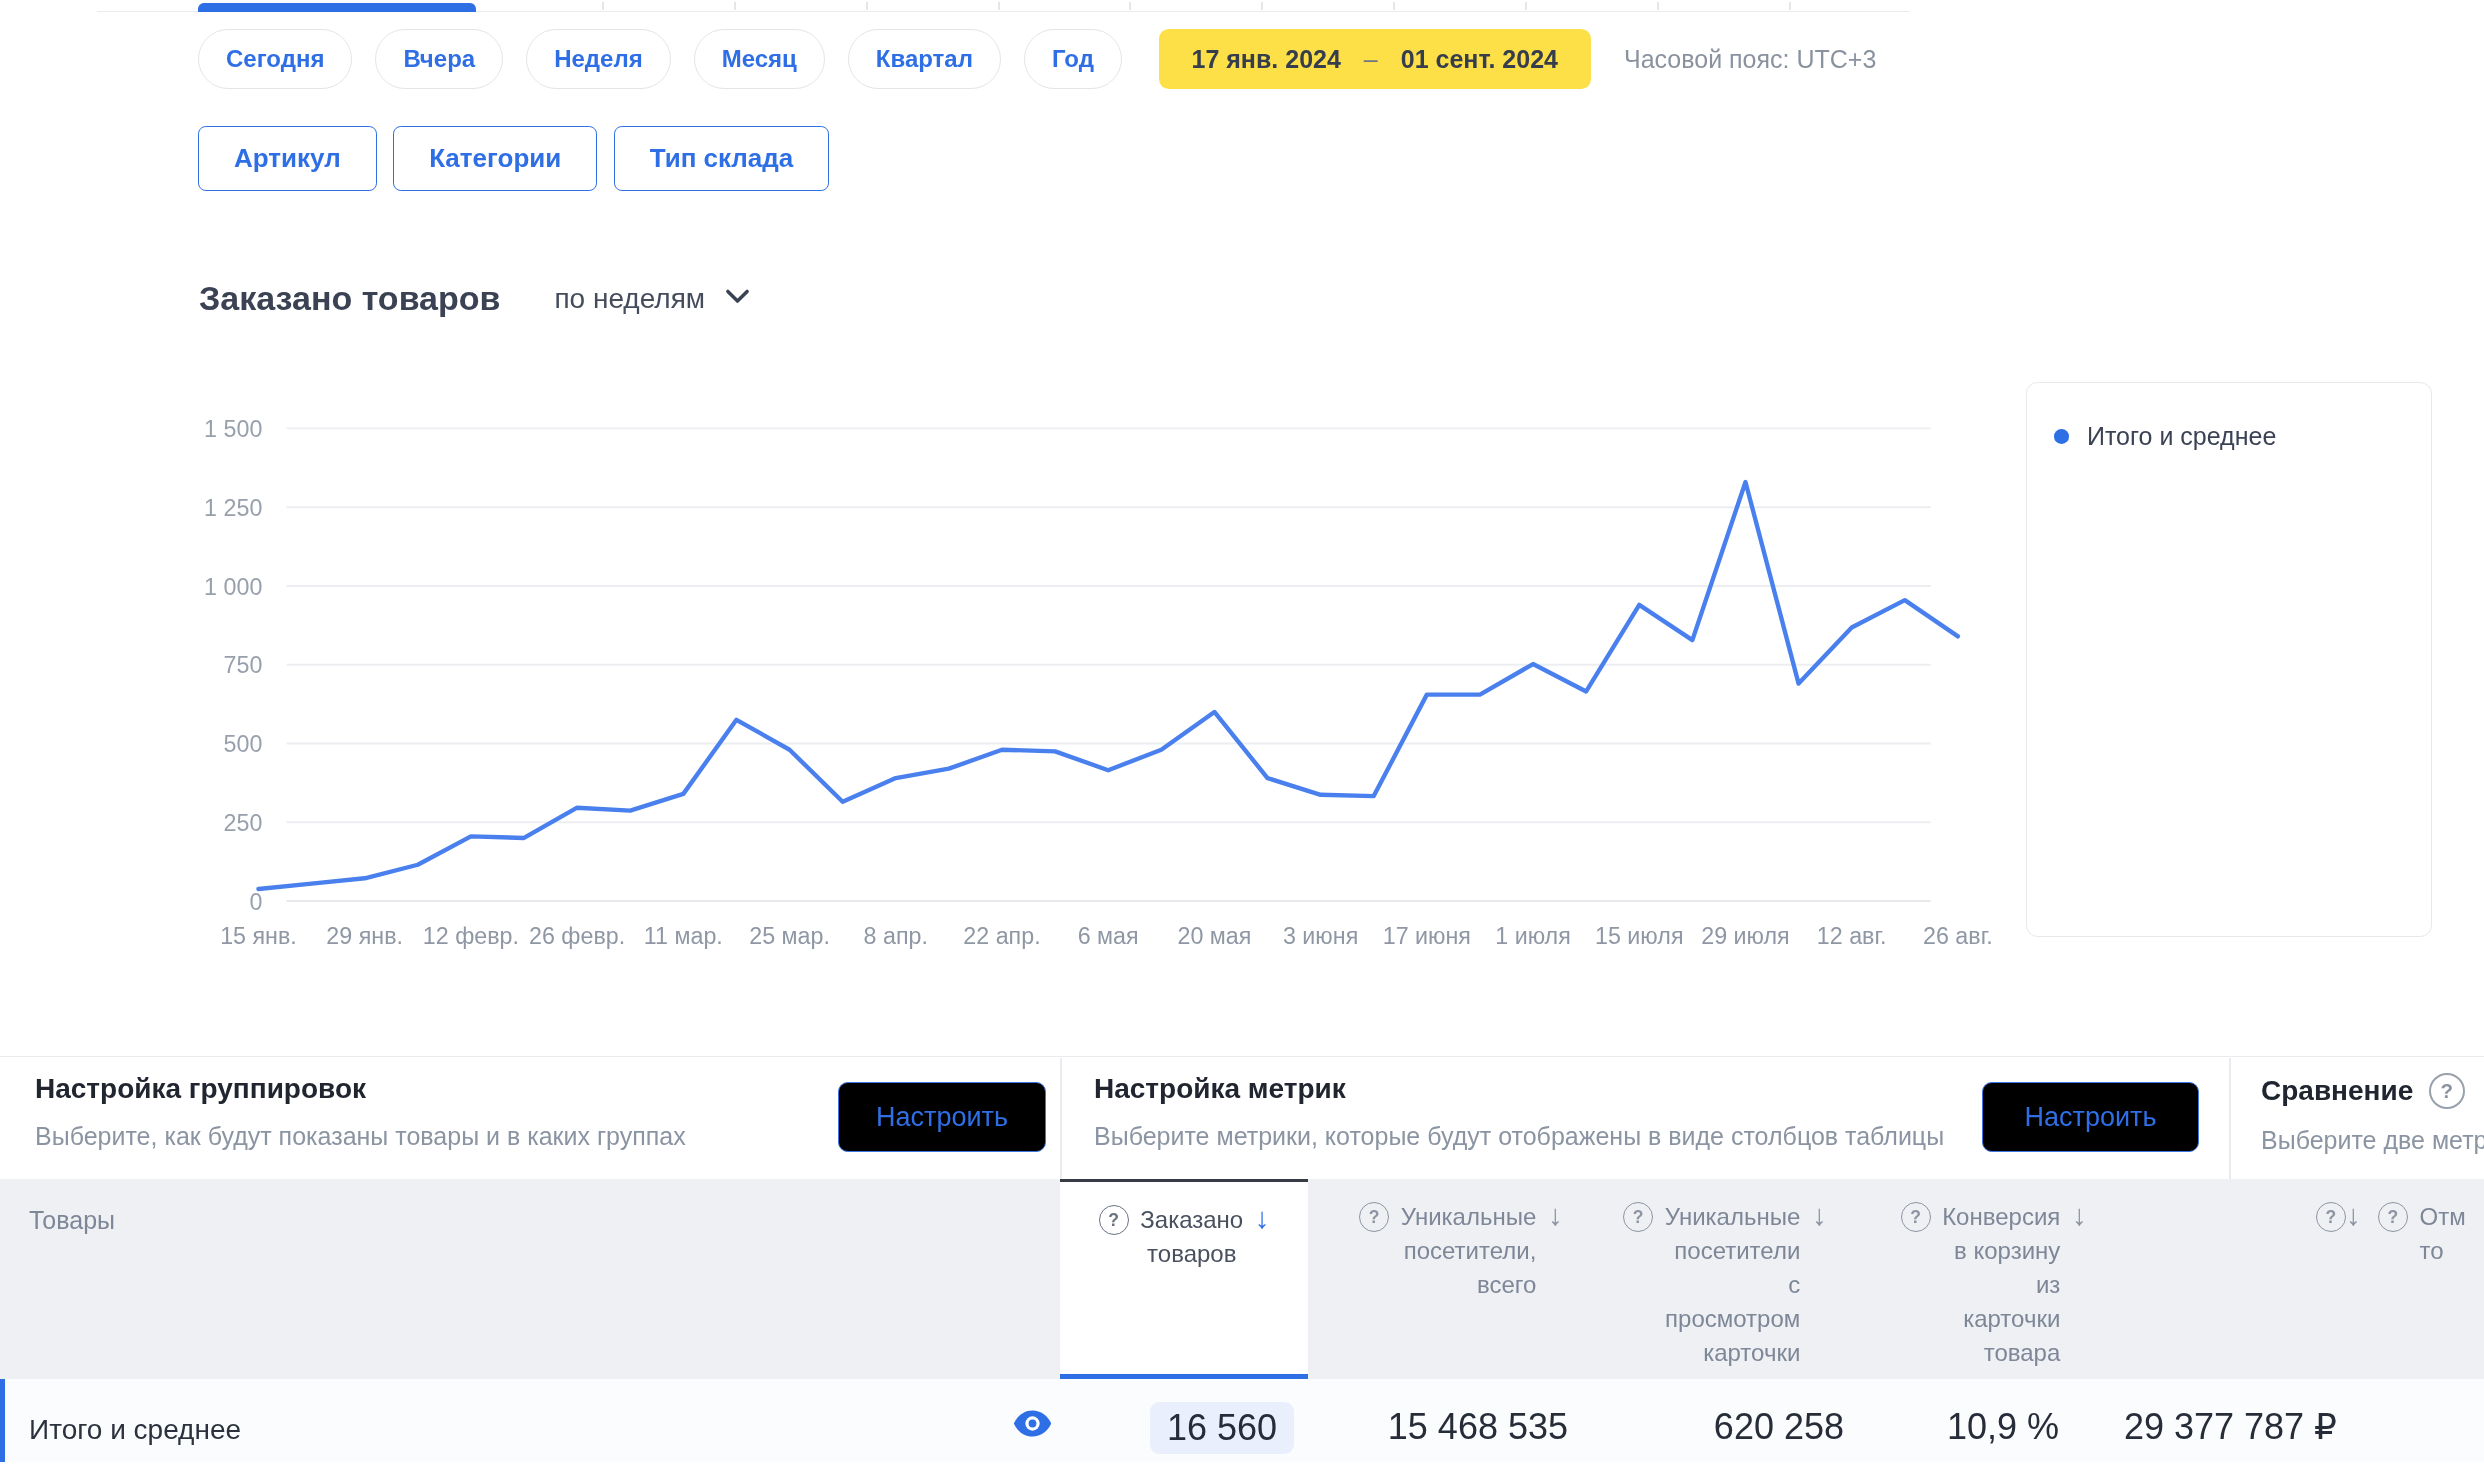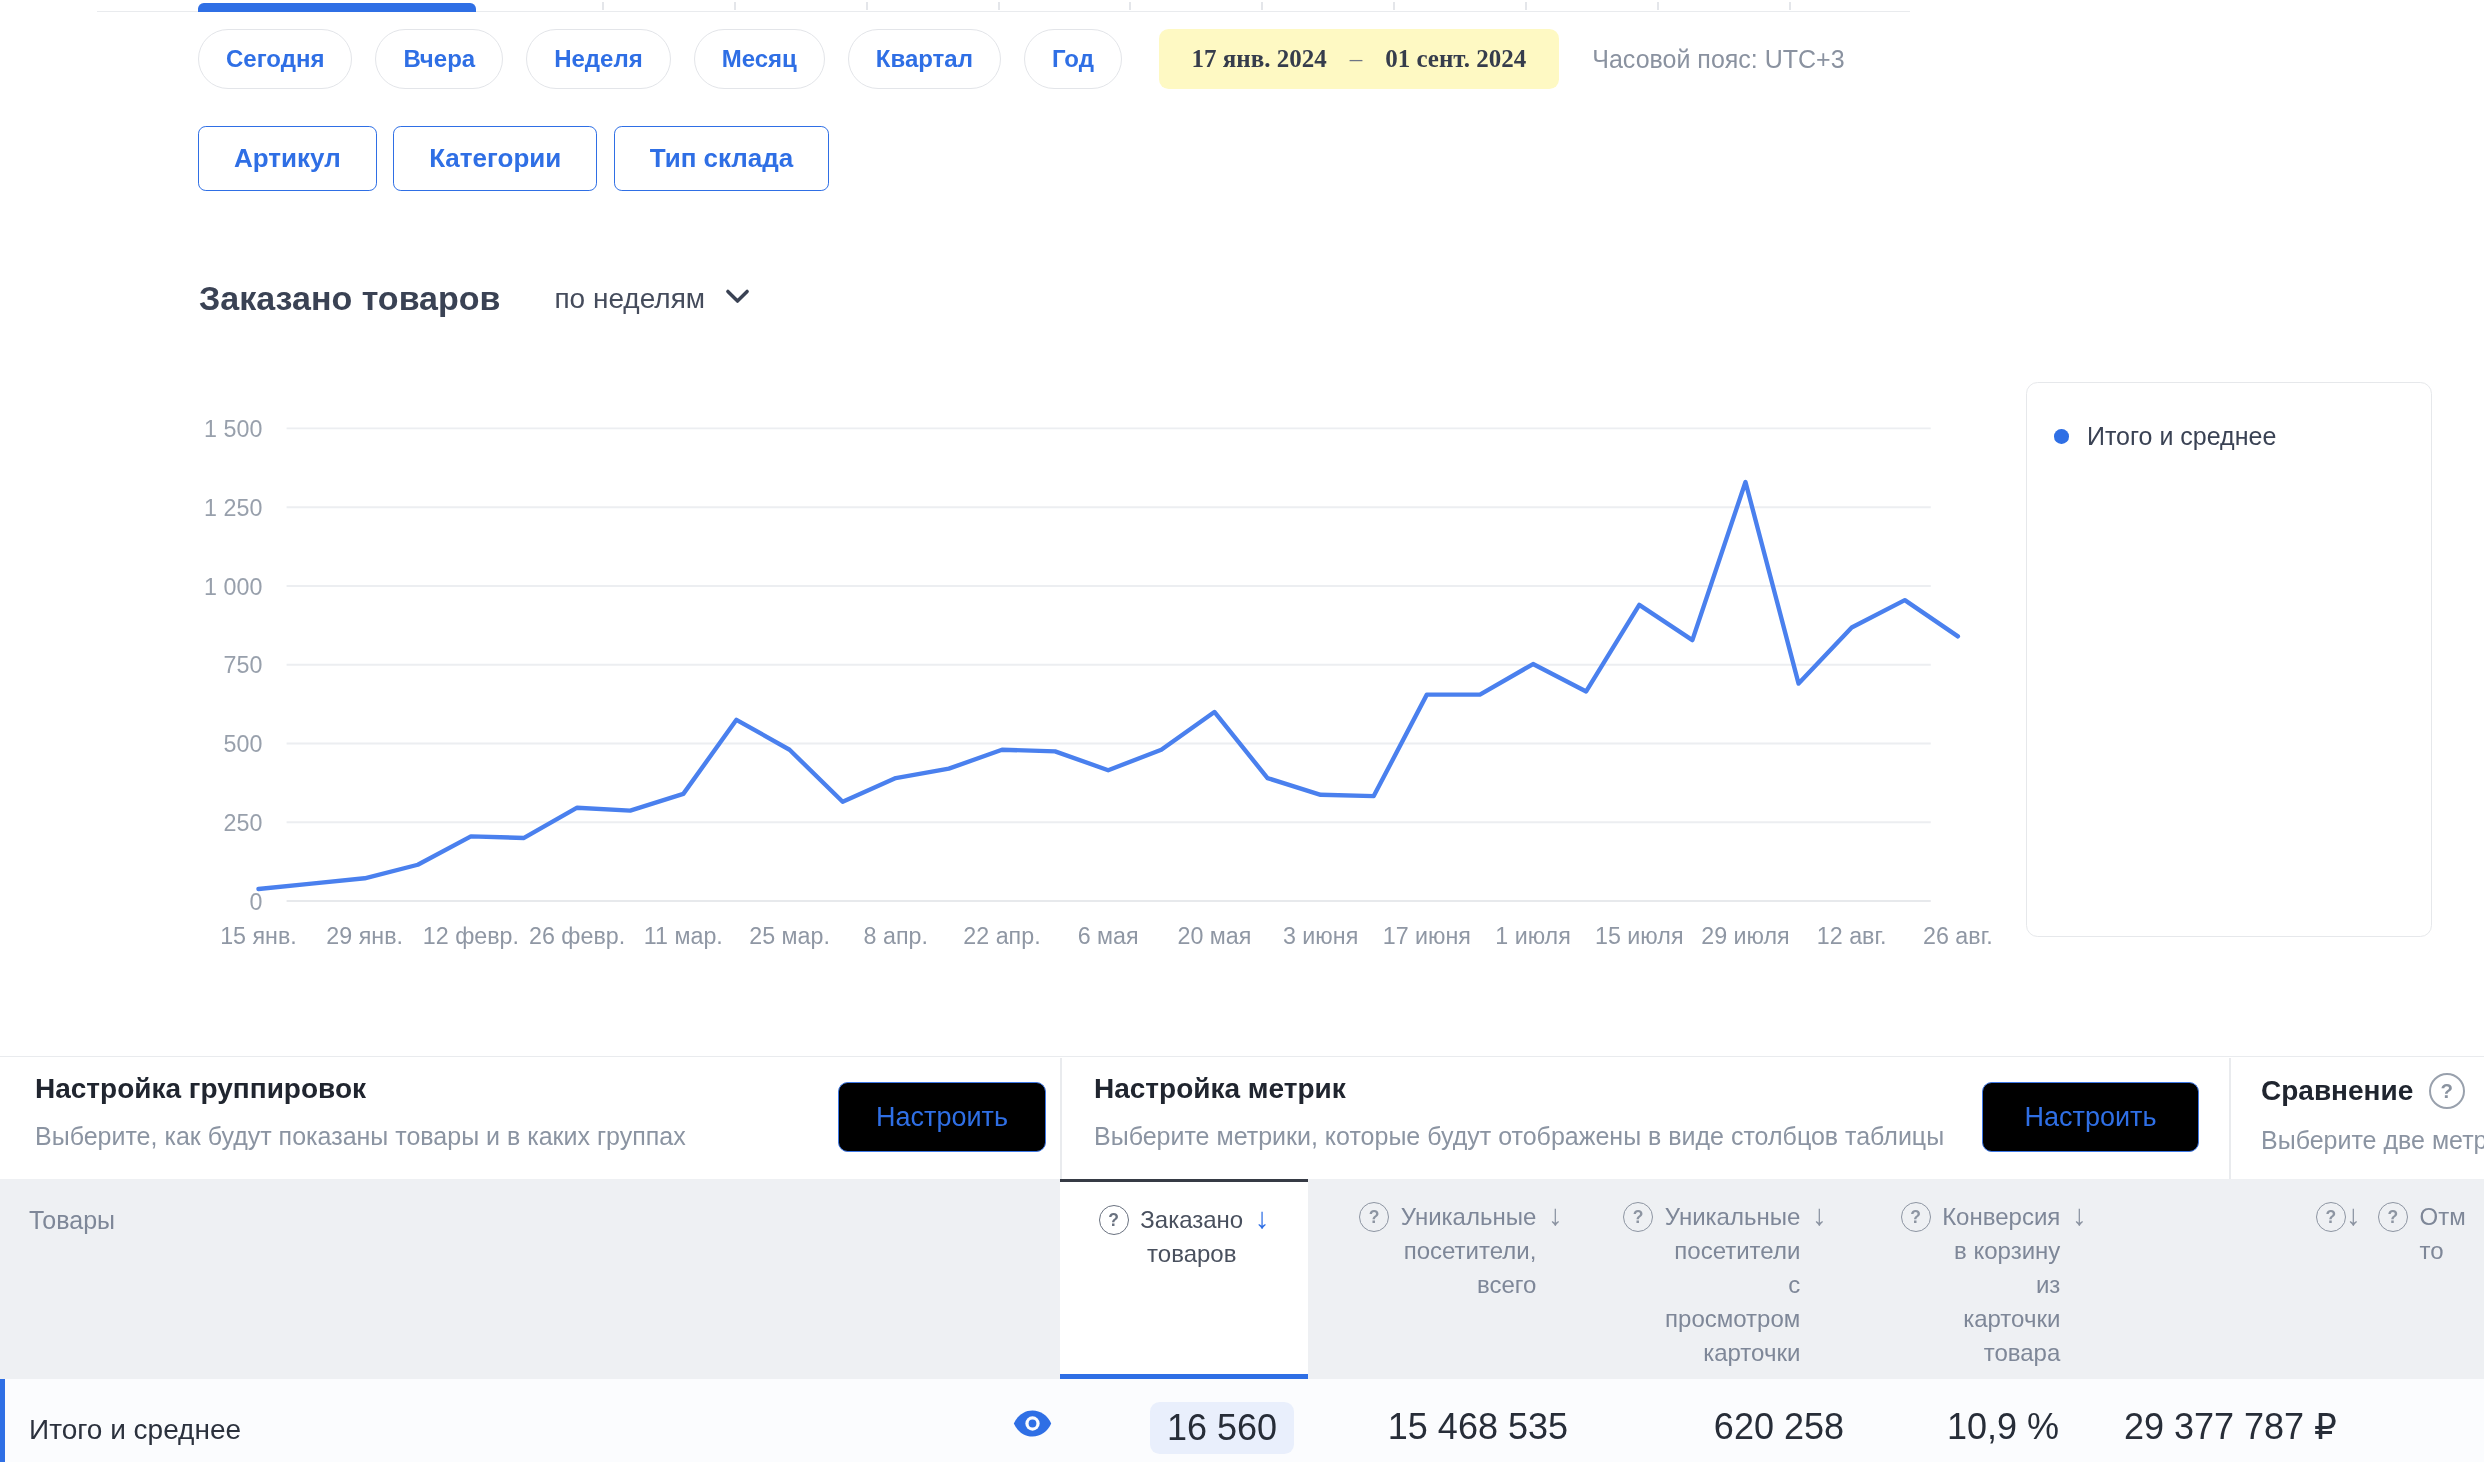--- a/index.html
+++ b/index.html
@@ -9,22 +9,22 @@
 
   
   .tabbar{position:absolute;left:97px;top:0;width:1813px;height:10.7px;border-bottom:1.9px solid #e9ebee;}
   .tab-indicator{position:absolute;left:101px;top:2.9px;width:278px;height:8.7px;background:#2f6fe5;border-radius:5.8px 5.8px 0 0;}
   .tab-divider{position:absolute;top:1.9px;width:1.9px;height:7.8px;background:#e4e6ea;}
 
   
   .period-row{position:absolute;left:198px;top:29px;height:60px;display:flex;align-items:center;}
   .pill{display:flex;align-items:center;height:60px;padding:0 27px;margin-right:23px;border:1.9px solid #e3e5e9;
         border-radius:32px;color:#2f6fe5;font-size:24px;font-weight:700;background:#fff;cursor:pointer;box-sizing:border-box;}
-  .date-box{display:flex;align-items:center;height:60px;margin-left:13.6px;padding:0 33px;background:#fef9c3;
-        border-radius:9.7px;gap:23px;cursor:pointer;font-family:Liberation Serif, serif;}
+  .date-box{display:flex;align-items:center;height:60px;margin-left:13.6px;padding:0 33px;background:#fde047;
+        border-radius:9.7px;gap:23px;cursor:pointer;}
   .date-text{font-size:25px;font-weight:700;color:#363d4c;}
   .date-dash{font-size:25px;color:#6d7585;}
   .timezone{margin-left:33px;font-size:25px;color:#8a92a0;}
 
   
   .dim-row{position:absolute;left:198px;top:126px;display:flex;gap:16.5px;}
   .btn-outline{display:flex;align-items:center;height:65px;padding:1px 35px;border:1.9px solid #2f6fe5;border-radius:7.8px;
         color:#2f6fe5;font-size:26px;font-weight:700;background:#fff;cursor:pointer;box-sizing:border-box;}
 
   

